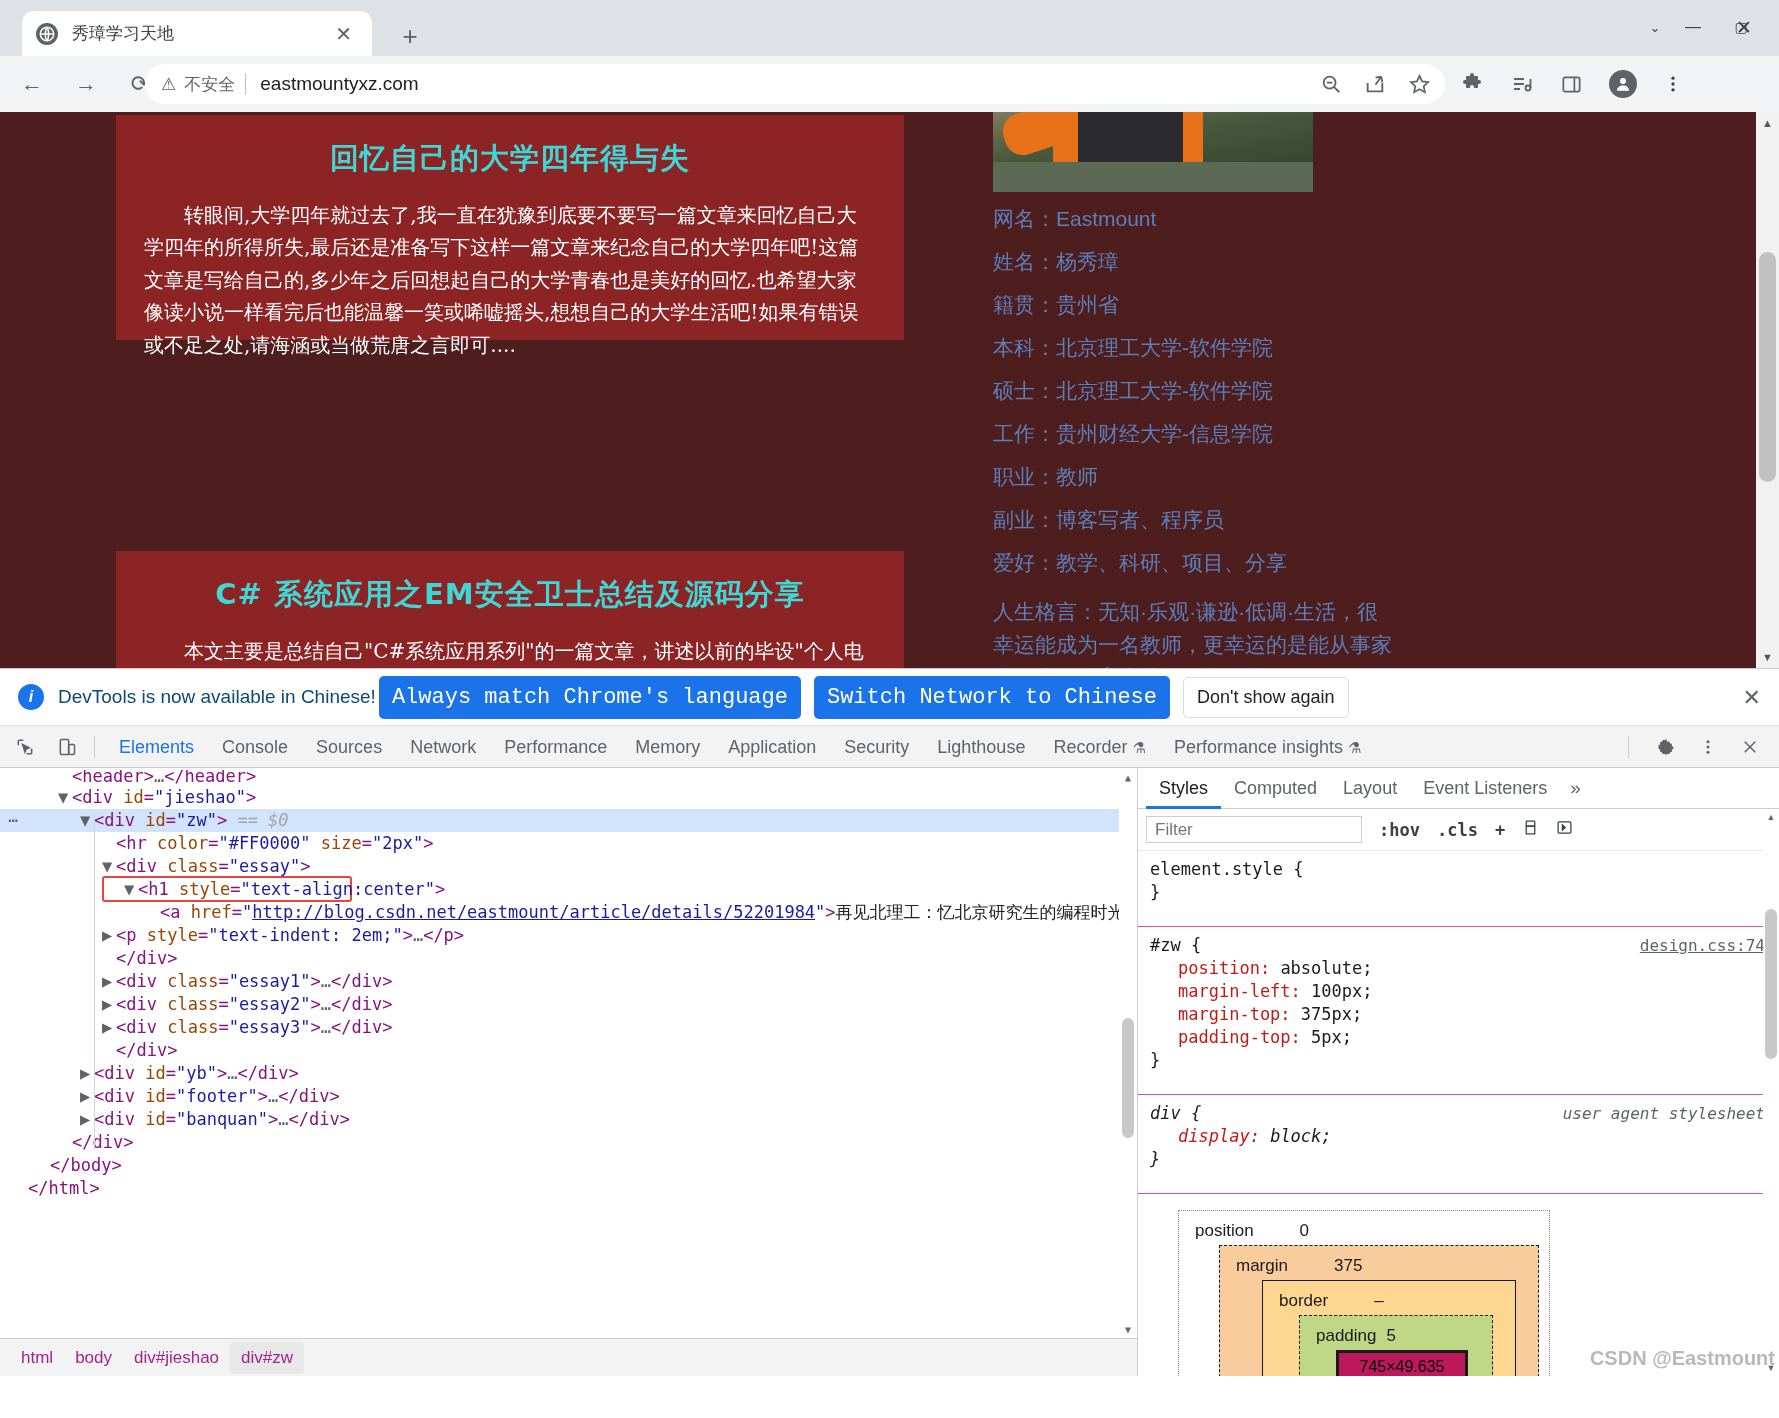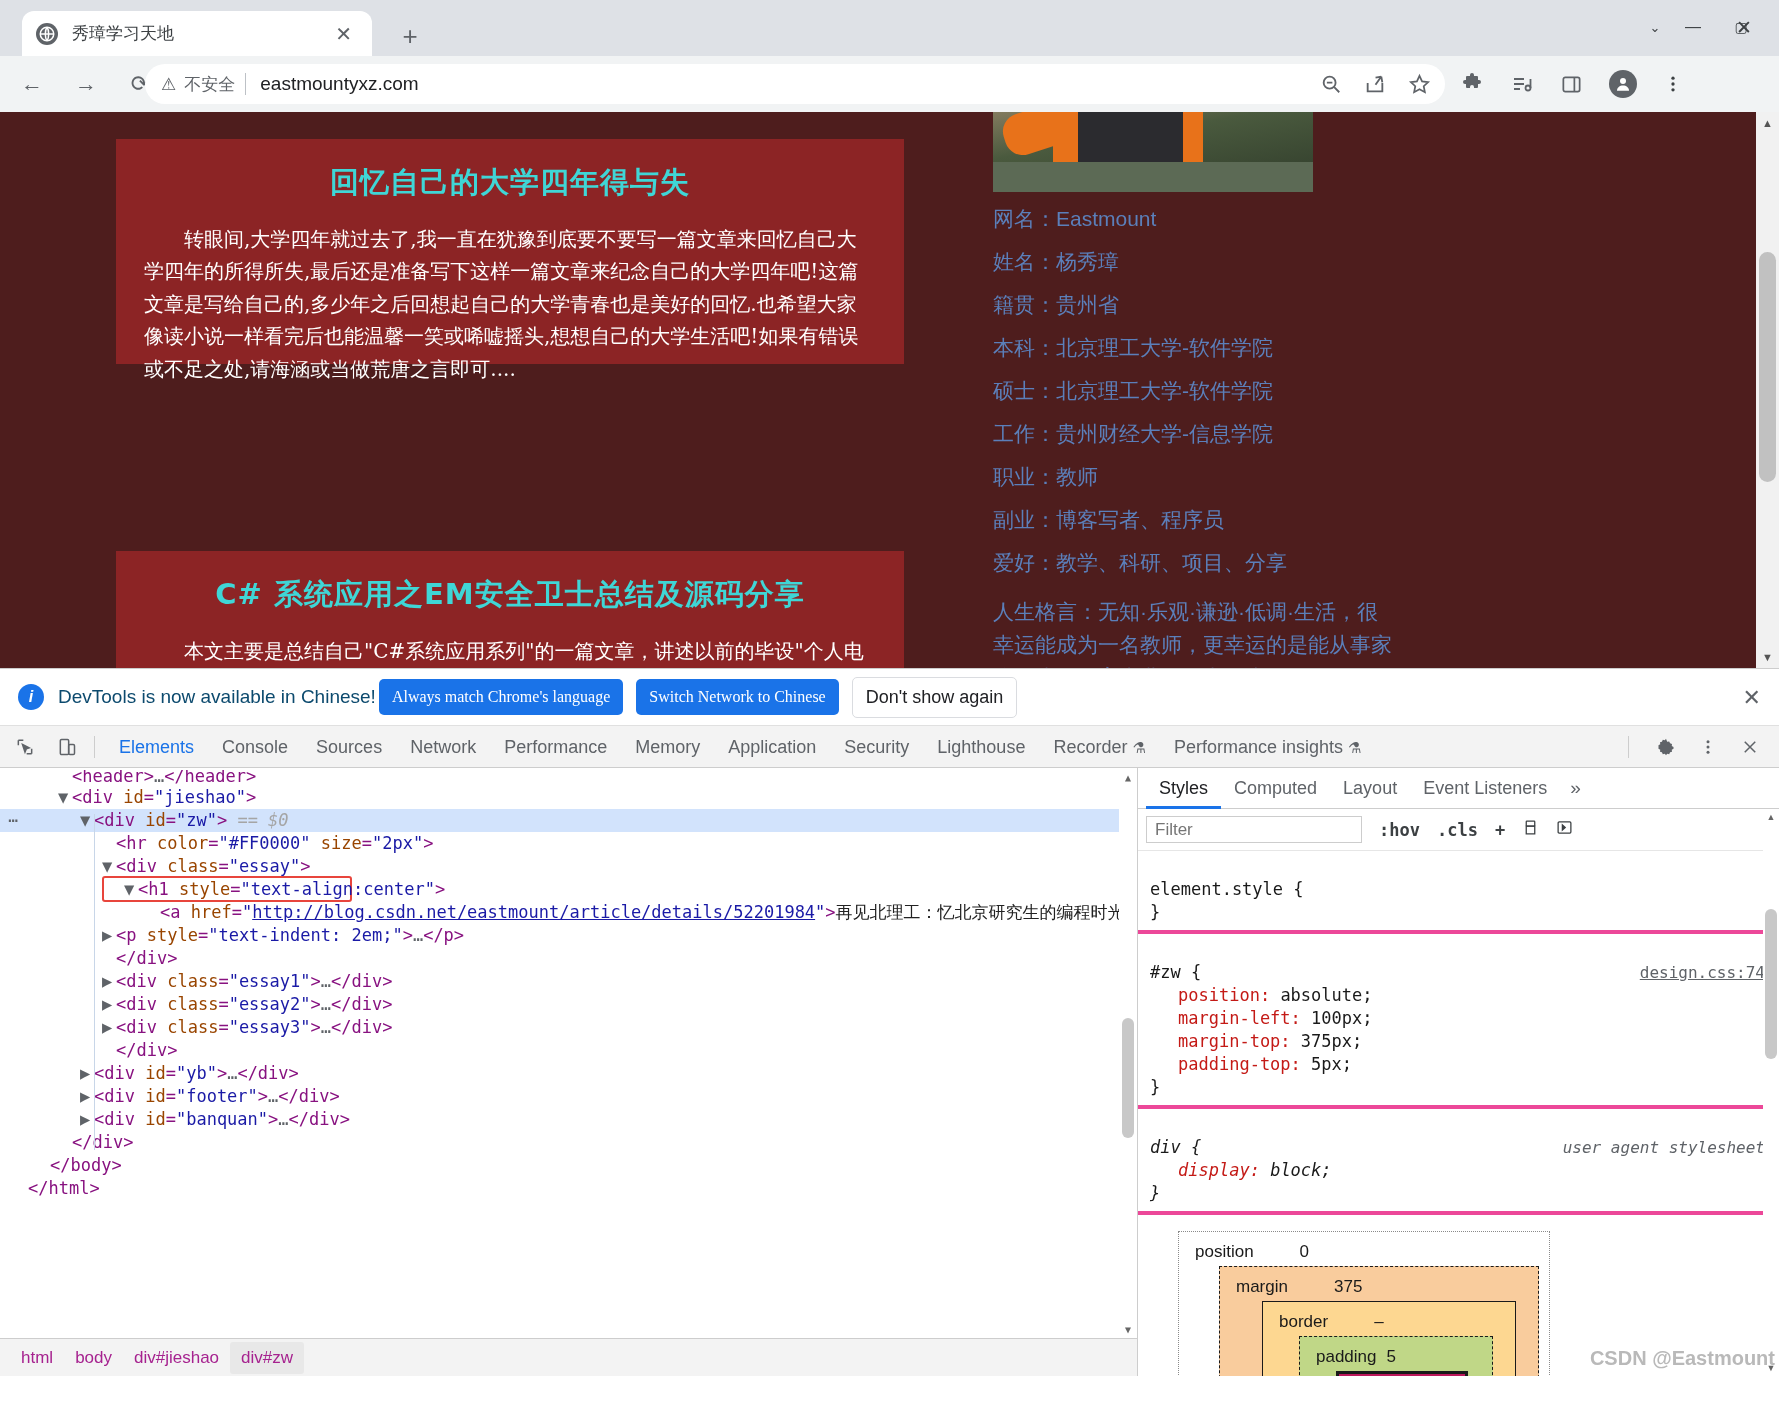--- a/index.html
+++ b/index.html
@@ -65,21 +65,21 @@
   }
   .essay-title {
     text-align:center; color:#3fd6d6; font-weight:bold;
     font-size:29px; letter-spacing:1px; padding:24px 0 6px 0;
     font-family:"DejaVu Sans", sans-serif;
   }
   .essay-body {
     font-size:20px; line-height:1.62; padding:14px 28px 26px 28px;
     text-indent:2em; font-family:"DejaVu Serif", serif; color:#ffffff;
   }
-  #essay0 { top:0; height:228px;margin-top:24px; }
+  #essay0 { top:0; height:228px; }
   #essay1 { top:188px; height:245px; }
   #essay2 { top:436px; height:120px; }
 
   .sidebar { position:absolute; left:975px; top:0; width:560px; color:#5b7fba; }
   .profile-photo {
     position:absolute; left:18px; top:-62px; width:320px; height:142px;
     background:linear-gradient(170deg,#6d6a5f 0%,#8a7f63 28%,#4a5a3e 55%,#2f3b2a 100%);
     overflow:hidden;
   }
   .photo-person { position:absolute; left:60px; top:10px; width:150px; height:135px; background:#e8721a; border-radius:42px 42px 0 0; }
@@ -94,21 +94,21 @@
   .page-scrollbar { position:absolute; right:0; top:0; width:23px; height:556px; background:#f1f1f1; }
   .page-scrollbar .thumb { position:absolute; left:3px; top:140px; width:17px; height:230px; background:#c1c1c1; border-radius:9px; }
   .sb-arrow { position:absolute; left:0; width:23px; height:22px; display:flex; align-items:center; justify-content:center; font-size:11px; color:#555; }
 
   
   #devtools { position:absolute; left:0; top:668px; width:1779px; height:750px; background:#ffffff; border-top:1px solid #cdcdcd; }
 
   .infobar { position:relative; height:57px; background:#fff; border-bottom:1px solid #e0e0e0; display:flex; align-items:center; padding:0 18px; }
   .info-circle { width:26px; height:26px; border-radius:50%; background:#1a73e8; color:#fff; display:flex; align-items:center; justify-content:center; font-size:16px; font-style:italic; font-weight:bold; margin-right:14px; flex:0 0 auto;}
   .info-text { font-size:19px; color:#0c4a6e; margin-right:3px; white-space:nowrap; }
-  .btn-blue { background:#1a73e8; color:#fff; border:none; border-radius:5px; font-size:16px; padding:9px 13px; margin-right:13px; cursor:pointer; font-family:Liberation Serif, serif; white-space:nowrap;}
+  .btn-blue { background:#1a73e8; color:#fff; border:none; border-radius:5px; font-size:22px; padding:9px 13px; margin-right:13px; cursor:pointer; font-family:Liberation Mono, monospace; white-space:nowrap;}
   .btn-plain { background:#fff; color:#202124; border:1px solid #dadce0; border-radius:5px; font-size:18px; padding:9px 13px; cursor:pointer; font-family:"Liberation Sans",sans-serif; white-space:nowrap;}
   .infobar-close { position:absolute; right:18px; top:16px; font-size:22px; color:#5f6368; cursor:pointer; }
 
   .dt-tabbar { position:relative; height:42px; background:#f3f3f3; border-bottom:1px solid #cdcdcd; display:flex; align-items:center; }
   .dt-icon-btn { width:34px; height:34px; margin-left:8px; display:flex; align-items:center; justify-content:center; color:#5f6368; cursor:pointer;}
   .dt-sep { width:1px; height:22px; background:#cdcdcd; margin:0 10px; }
   .dt-tab { font-size:18px; color:#5f6368; padding:0 14px; height:42px; line-height:42px; cursor:pointer; white-space:nowrap; }
   .dt-tab.active { color:#1a73e8; }
   .dt-tab .flask { font-size:15px; margin-left:5px; }
   .dt-right { position:absolute; right:0; top:0; height:42px; display:flex; align-items:center; padding-right:12px; }
@@ -137,21 +137,21 @@
   .crumb.active { background:#e8e8e8; }
 
   .styles-pane { position:relative; width:642px; height:608px; background:#fff; border-left:1px solid #cdcdcd; overflow:hidden; }
   .st-tabbar { height:41px; border-bottom:1px solid #cdcdcd; display:flex; align-items:center; padding-left:8px; }
   .st-tab { font-size:18px; color:#5f6368; padding:0 13px; height:41px; line-height:41px; cursor:pointer; white-space:nowrap; }
   .st-tab.active { color:#202124; box-shadow:inset 0 -3px 0 #1a73e8; }
   .st-more { font-size:19px; color:#5f6368; padding:0 10px; cursor:pointer;}
   .st-filterbar { height:42px; display:flex; align-items:center; padding:0 8px; border-bottom:1px solid #e6e6e6; }
   .st-filter { flex:0 0 auto; width:216px; height:27px; border:1px solid #cdcdcd; background:#fff; font-size:17px; color:#5f6368; padding:0 8px; line-height:25px; font-family:"Liberation Sans",sans-serif;}
   .st-ctl { font-size:17px; color:#3c4043; margin-left:17px; cursor:pointer; font-weight:bold; font-family:"DejaVu Sans Mono", monospace;}
-  .st-rule { font-family:"DejaVu Sans Mono", monospace; font-size:17px; padding:7px 0 6px 12px; border-bottom:4px solid #ec4899; position:relative; line-height:23px;margin-top:20px;}
+  .st-rule { font-family:"DejaVu Sans Mono", monospace; font-size:17px; padding:7px 0 22px 12px; border-bottom:1px solid #ec4899; position:relative; line-height:23px;}
   .sel-name { color:#1a1a1a; }
   .prop { color:#c41a16; padding-left:28px; display:block;}
   .pval { color:#1a1a1a; }
   .origin { position:absolute; right:14px; top:7px; font-size:16px; color:#5f6368; font-family:"DejaVu Sans Mono", monospace;}
   .origin a { color:#5f6368; text-decoration:underline; }
   .ua { font-style:italic; }
   .st-rule.ua-rule .sel-name, .st-rule.ua-rule .prop, .st-rule.ua-rule .pval { font-style:italic; }
   .st-vscroll { position:absolute; right:0; top:41px; width:16px; bottom:0; background:#fff;}
   .st-vscroll .th { position:absolute; left:2px; top:100px; width:12px; height:150px; background:#c8c8c8; border-radius:6px;}
   .st-vscroll .ar { position:absolute; left:0; width:16px; height:16px; display:flex; align-items:center; justify-content:center; font-size:9px; color:#666;}

